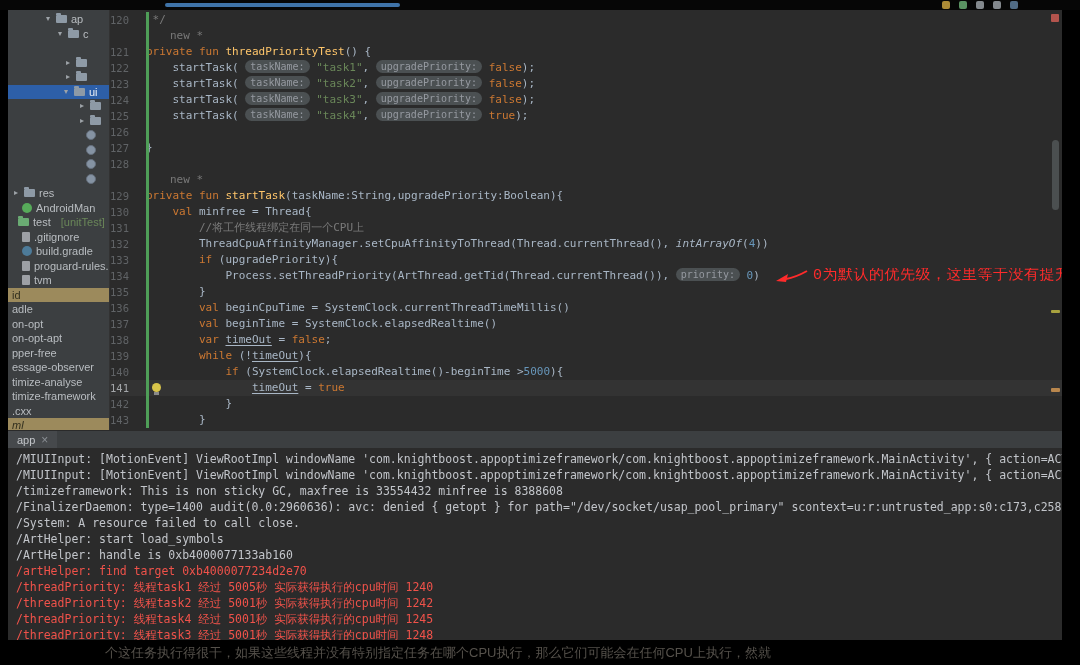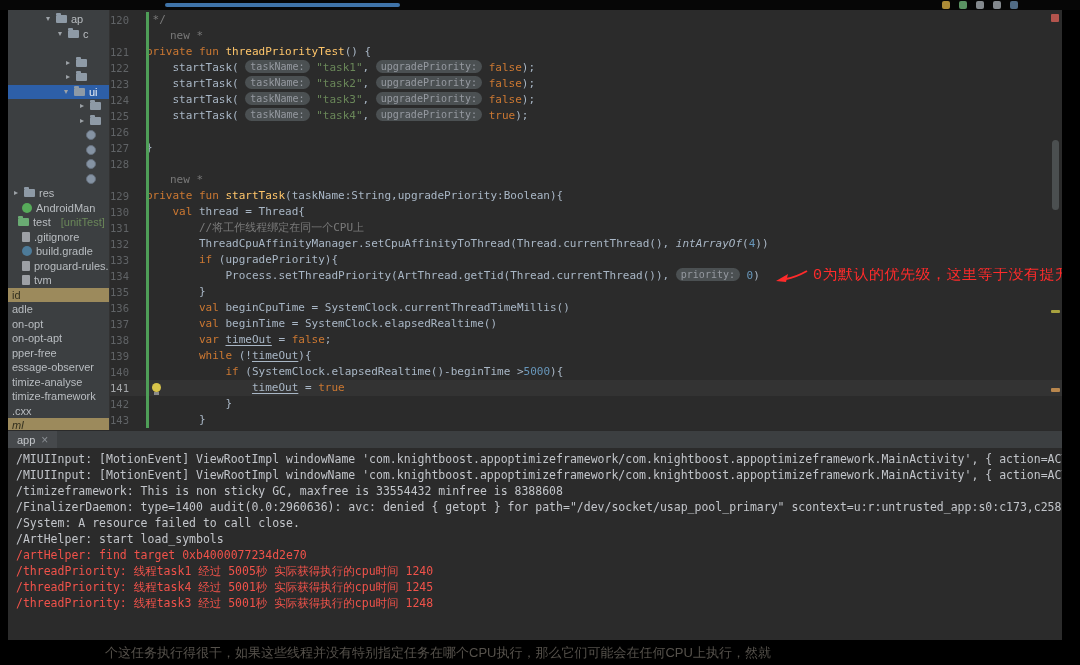--- a/index.html
+++ b/index.html
@@ -221,21 +221,21 @@
             <div class="ed-row"><span class="ln">121</span><span class="code"><span class="t-k">private </span><span class="t-k">fun </span><span class="t-f">threadPriorityTest</span><span class="t-p">() {</span></span></div>
             <div class="ed-row"><span class="ln">122</span><span class="code"><span class="t-p">    startTask( </span><span class="t-h">taskName:</span><span class="t-s"> "task1"</span><span class="t-p">, </span><span class="t-h">upgradePriority:</span><span class="t-k"> false</span><span class="t-p">);</span></span></div>
             <div class="ed-row"><span class="ln">123</span><span class="code"><span class="t-p">    startTask( </span><span class="t-h">taskName:</span><span class="t-s"> "task2"</span><span class="t-p">, </span><span class="t-h">upgradePriority:</span><span class="t-k"> false</span><span class="t-p">);</span></span></div>
             <div class="ed-row"><span class="ln">124</span><span class="code"><span class="t-p">    startTask( </span><span class="t-h">taskName:</span><span class="t-s"> "task3"</span><span class="t-p">, </span><span class="t-h">upgradePriority:</span><span class="t-k"> false</span><span class="t-p">);</span></span></div>
             <div class="ed-row"><span class="ln">125</span><span class="code"><span class="t-p">    startTask( </span><span class="t-h">taskName:</span><span class="t-s"> "task4"</span><span class="t-p">, </span><span class="t-h">upgradePriority:</span><span class="t-k"> true</span><span class="t-p">);</span></span></div>
             <div class="ed-row"><span class="ln">126</span><span class="code"></span></div>
             <div class="ed-row"><span class="ln">127</span><span class="code"><span class="t-p">}</span></span></div>
             <div class="ed-row"><span class="ln">128</span><span class="code"></span></div>
             <div class="ed-row"><span class="ln"></span><span class="code"><span class="hint">new *</span></span></div>
             <div class="ed-row"><span class="ln">129</span><span class="code"><span class="t-k">private </span><span class="t-k">fun </span><span class="t-f">startTask</span><span class="t-p">(taskName:String,upgradePriority:Boolean){</span></span></div>
-            <div class="ed-row"><span class="ln">130</span><span class="code"><span class="t-p">    </span><span class="t-k">val </span><span class="t-p">thread = Thread{</span></span></div>
+            <div class="ed-row"><span class="ln">130</span><span class="code"><span class="t-p">    </span><span class="t-k">val </span><span class="t-p">minfree = Thread{</span></span></div>
             <div class="ed-row"><span class="ln">131</span><span class="code"><span class="t-c">        //将工作线程绑定在同一个CPU上</span></span></div>
             <div class="ed-row"><span class="ln">132</span><span class="code"><span class="t-p">        ThreadCpuAffinityManager.setCpuAffinityToThread(Thread.currentThread(), </span><span class="t-i">intArrayOf</span><span class="t-p">(</span><span class="t-num">4</span><span class="t-p">))</span></span></div>
             <div class="ed-row"><span class="ln">133</span><span class="code"><span class="t-p">        </span><span class="t-k">if</span><span class="t-p"> (upgradePriority){</span></span></div>
             <div class="ed-row"><span class="ln">134</span><span class="code"><span class="t-p">            Process.setThreadPriority(ArtThread.getTid(Thread.currentThread()), </span><span class="t-h">priority:</span><span class="t-num"> 0</span><span class="t-p">)</span><span class="ann"><svg width="34" height="14" viewBox="0 0 34 14">
                     <path d="M33 2 C24 7 18 9 12 10" stroke="#ff2b2b" stroke-width="2" fill="none"></path>
                     <path d="M2 12 L14 5 L12 13 Z" fill="#ff2b2b"></path>
                   </svg><span class="ann-text">0为默认的优先级，这里等于没有提升</span></span></span></div>
             <div class="ed-row"><span class="ln">135</span><span class="code"><span class="t-p">        }</span></span></div>
             <div class="ed-row"><span class="ln">136</span><span class="code"><span class="t-p">        </span><span class="t-k">val </span><span class="t-p">beginCpuTime = SystemClock.currentThreadTimeMillis()</span></span></div>
             <div class="ed-row"><span class="ln">137</span><span class="code"><span class="t-p">        </span><span class="t-k">val </span><span class="t-p">beginTime = SystemClock.elapsedRealtime()</span></span></div>
@@ -261,22 +261,24 @@
         <span class="tab-close">×</span>
       </div>
     </div>
     <div class="console">
         <div class="console-line">/MIUIInput: [MotionEvent] ViewRootImpl windowName 'com.knightboost.appoptimizeframework/com.knightboost.appoptimizeframework.MainActivity', { action=ACTION_DOWN, id[0]=0, pointerCou</div>
         <div class="console-line">/MIUIInput: [MotionEvent] ViewRootImpl windowName 'com.knightboost.appoptimizeframework/com.knightboost.appoptimizeframework.MainActivity', { action=ACTION_UP, id[0]=0, pointerCount</div>
         <div class="console-line">/timizeframework: This is non sticky GC, maxfree is 33554432 minfree is 8388608</div>
         <div class="console-line">/FinalizerDaemon: type=1400 audit(0.0:2960636): avc: denied { getopt } for path="/dev/socket/usap_pool_primary" scontext=u:r:untrusted_app:s0:c173,c258,c512,c768 tcontext=u:r:zygote</div>
         <div class="console-line">/System: A resource failed to call close.</div>
         <div class="console-line">/ArtHelper: start load_symbols</div>
+        <div class="console-line">/ArtHelper: handle is 0xb4000077133ab160</div>
         <div class="console-line error">/artHelper: find target 0xb4000077234d2e70</div>
         <div class="console-line error">/threadPriority: 线程task1 经过 5005秒 实际获得执行的cpu时间 1240</div>
+        <div class="console-line error">/threadPriority: 线程task2 经过 5001秒 实际获得执行的cpu时间 1242</div>
         <div class="console-line error">/threadPriority: 线程task4 经过 5001秒 实际获得执行的cpu时间 1245</div>
         <div class="console-line error">/threadPriority: 线程task3 经过 5001秒 实际获得执行的cpu时间 1248</div>
       </div>
   </div>
 
   <div class="bottombar">
     <span class="caption">个这任务执行得很干，如果这些线程并没有特别指定任务在哪个CPU执行，那么它们可能会在任何CPU上执行，然就</span>
   </div>
 
 </div>

